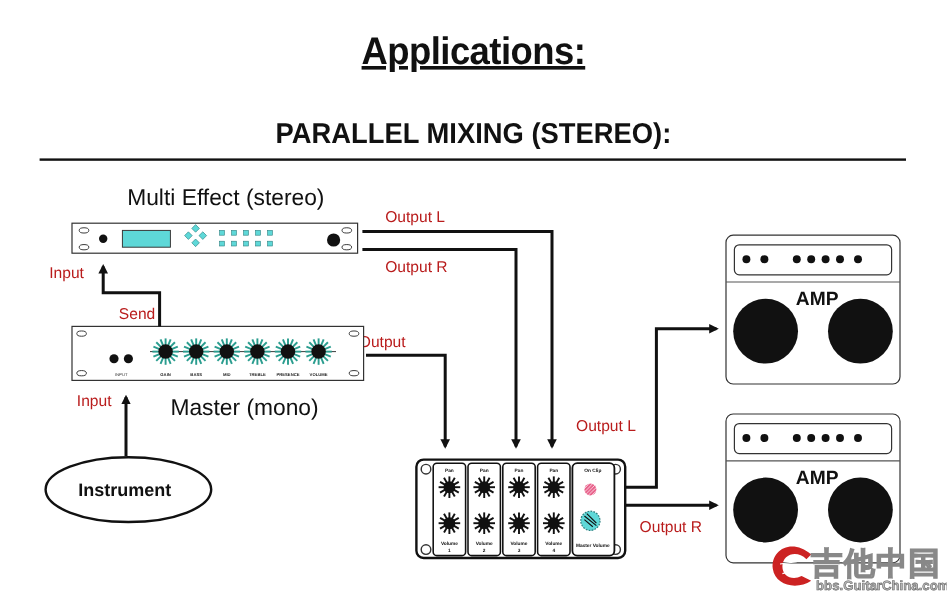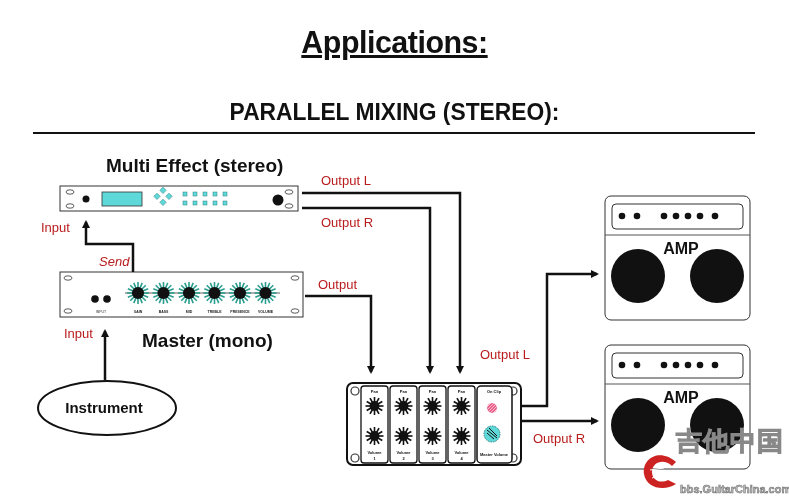--- a/index.html
+++ b/index.html
@@ -2,40 +2,40 @@
 <html><head>
 <meta charset="utf-8">
 <style>
   html, body { margin:0; padding:0; background:#ffffff; }
   body { width:789px; height:500px; position:relative; overflow:hidden; font-family:"Liberation Sans", sans-serif; }
   .abs { position:absolute; }
   .title { left:0; width:789px; top:24px; text-align:center; font-size:32px; font-weight:bold; text-decoration:underline; color:#111; letter-spacing:-0.5px; transform:scaleX(0.95); }
   .subtitle { left:0; width:789px; top:98px; text-align:center; font-size:24px; font-weight:bold; color:#111; transform:scaleX(0.95); }
   .rule { left:33px; top:132px; width:722px; height:2px; background:#111; }
   .lbl { font-size:13px; color:#b91c1c; white-space:nowrap; }
-  .devtitle { font-size:19px; font-weight:bold; color:#111; white-space:nowrap; }
+  .devtitle { font-size:19px; font-weight:normal; color:#111; white-space:nowrap; }
   svg text { font-family:"Liberation Sans", sans-serif; }
   .watermark-cn { font-size:26px; font-weight:bold; color:#d0d0d0; -webkit-text-stroke:1px #888; letter-spacing:1px; }
   .watermark-url { font-size:11px; font-weight:bold; color:#bbb; -webkit-text-stroke:0.5px #666; }
 </style>
 </head>
 <body>
 
 <div class="abs title">Applications:</div>
 <div class="abs subtitle">PARALLEL MIXING (STEREO):</div>
 <div class="abs rule"></div>
 
 <div class="abs devtitle" style="left:106px;top:155px;">Multi Effect (stereo)</div>
 <div class="abs devtitle" style="left:142px;top:330px;">Master (mono)</div>
 
 <div class="abs lbl" style="left:41px;top:220px;">Input</div>
-<div class="abs lbl" style="left:99px;top:254px;font-style:italic;">Send</div>
+<div class="abs lbl" style="left:99px;top:254px;">Send</div>
 <div class="abs lbl" style="left:321px;top:173px;">Output L</div>
 <div class="abs lbl" style="left:321px;top:215px;">Output R</div>
-<div class="abs lbl" style="left:318px;top:277px;">Output</div>
+<div class="abs lbl" style="left:299px;top:277px;">Output</div>
 <div class="abs lbl" style="left:64px;top:326px;">Input</div>
 <div class="abs lbl" style="left:480px;top:347px;">Output L</div>
 <div class="abs lbl" style="left:533px;top:431px;">Output R</div>
 
 <svg class="abs" style="left:0;top:0;" width="789" height="500">
   <defs>
     <marker id="arrow" markerWidth="8" markerHeight="8" refX="6" refY="4" orient="auto" markerUnits="userSpaceOnUse">
       <path d="M0,0 L8,4 L0,8 Z" fill="#111"></path>
     </marker>
     <pattern id="hatch" width="3" height="3" patternUnits="userSpaceOnUse">
@@ -414,14 +414,14 @@
     <circle cx="638" cy="425" r="27" fill="#111"></circle>
     <circle cx="717" cy="425" r="27" fill="#111"></circle>
   </g>
 
   <g>
     <path d="M676,462 C660,448 642,458 644,474 C646,488 664,492 676,484 L668,480 C660,484 652,480 652,472 C652,462 664,458 672,466 Z" fill="#cc2222"></path>
     <path d="M650,470 L664,468 M652,478 L666,474" stroke="#fff" stroke-width="1"></path>
   </g>
 </svg>
 
-<div class="abs watermark-cn" style="left:676px;top:424px;">吉他中国</div>
+<div class="abs watermark-cn" style="left:676px;top:452px;">吉他中国</div>
 <div class="abs watermark-url" style="left:680px;top:483px;">bbs.GuitarChina.com</div>
 
 </body></html>

